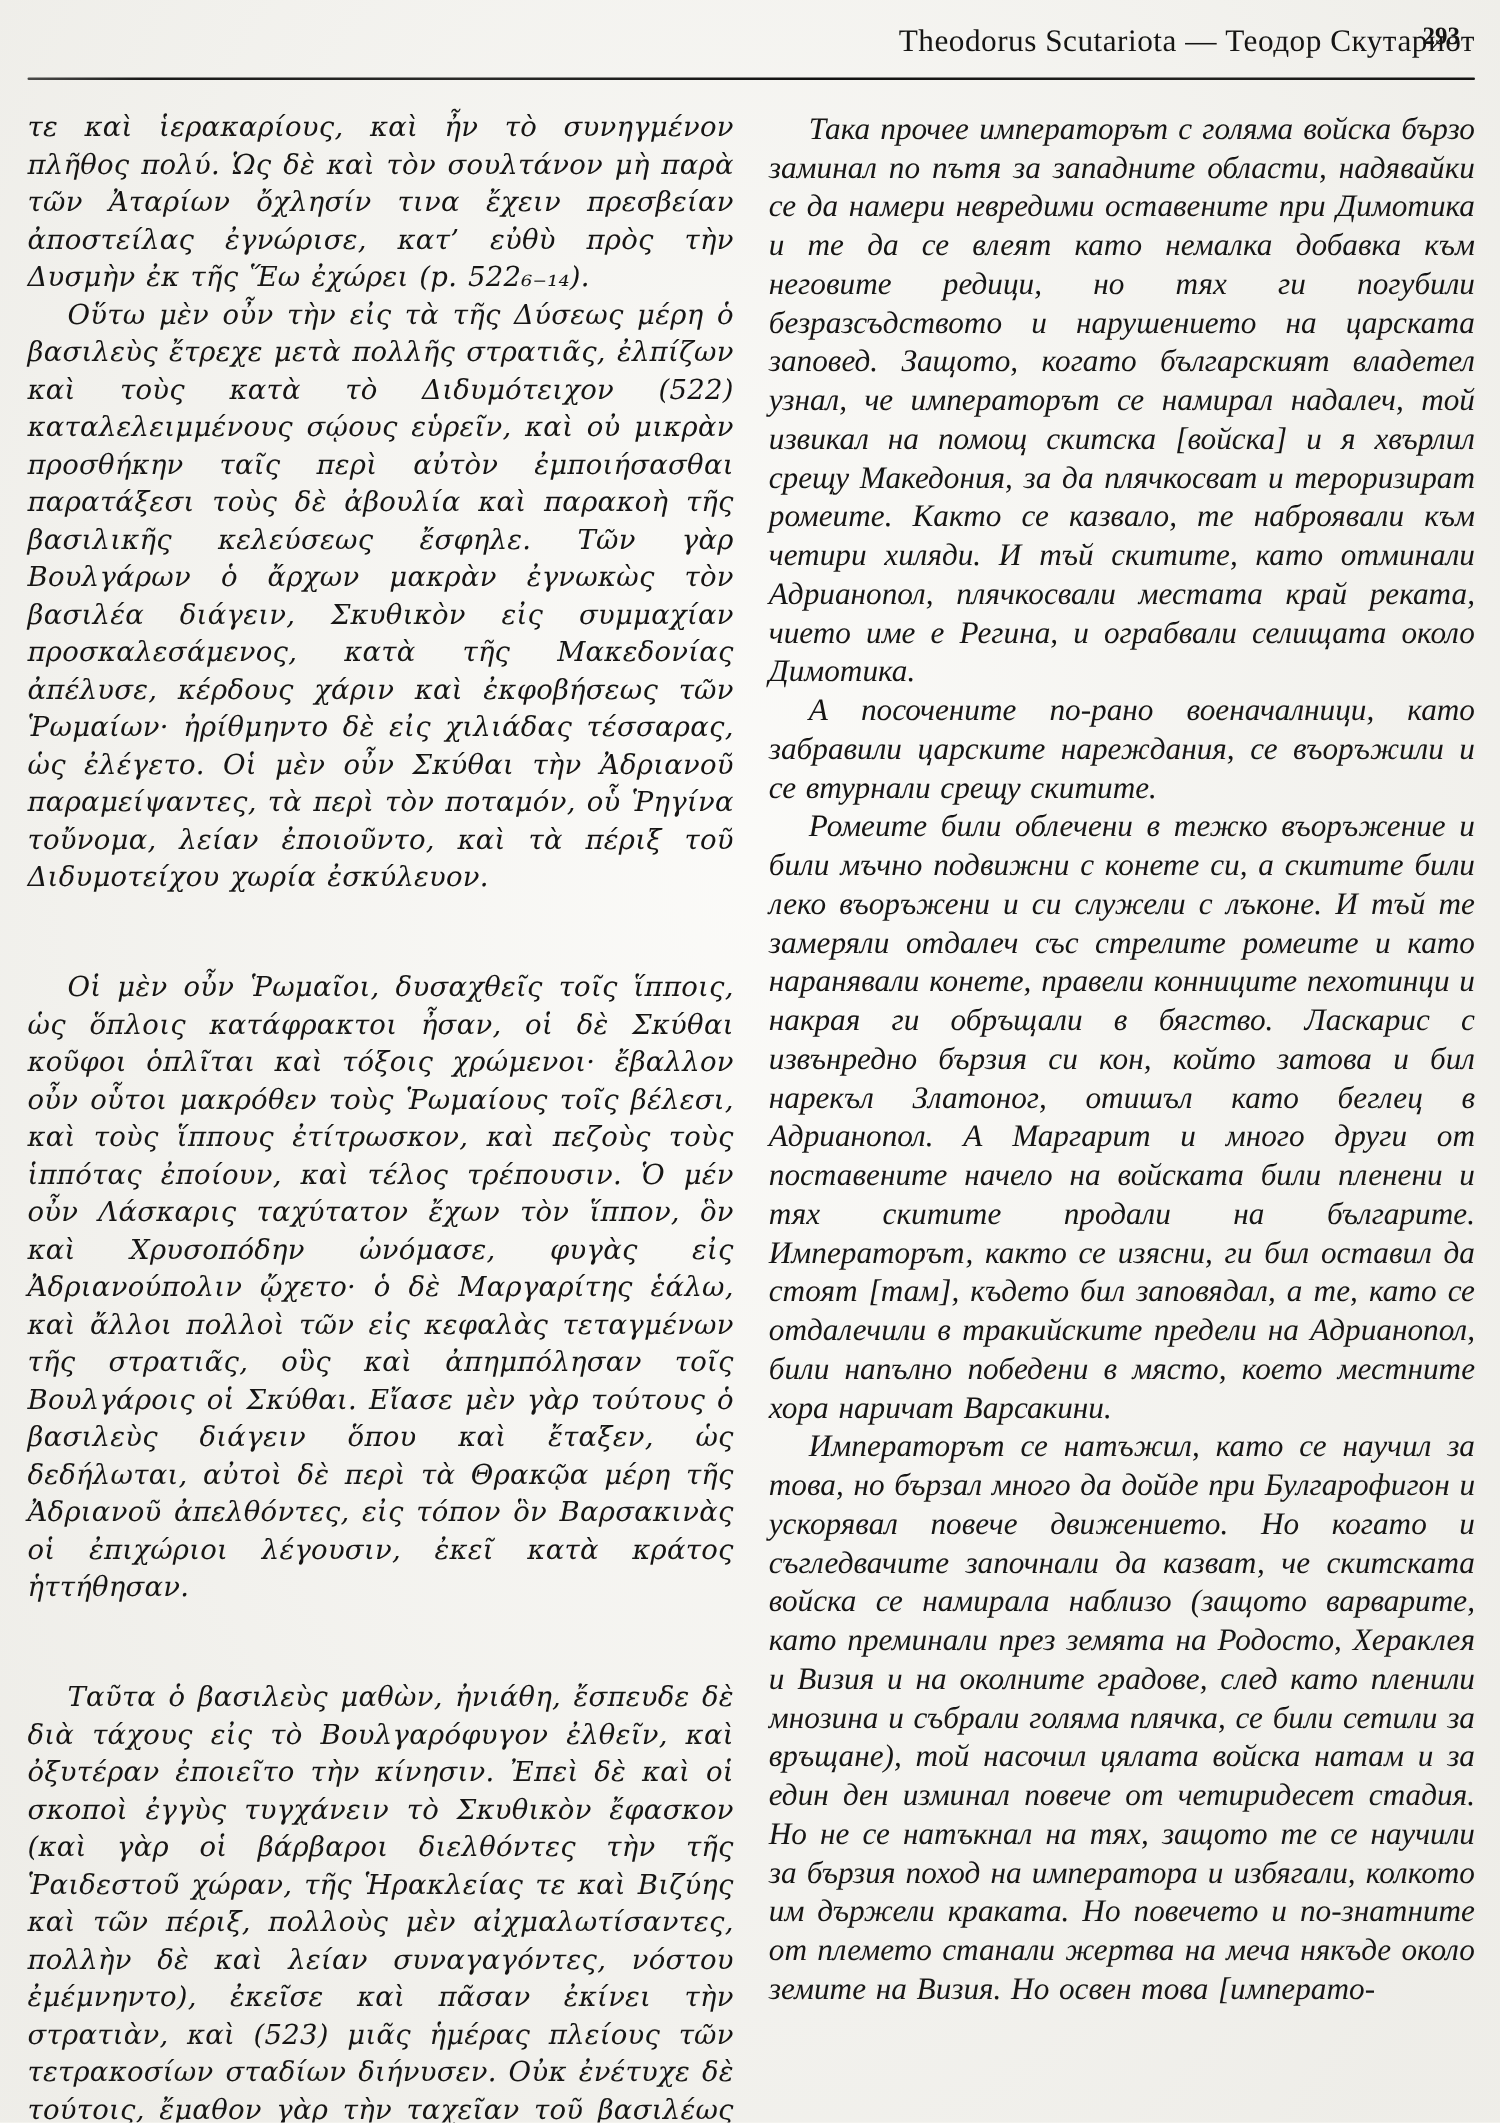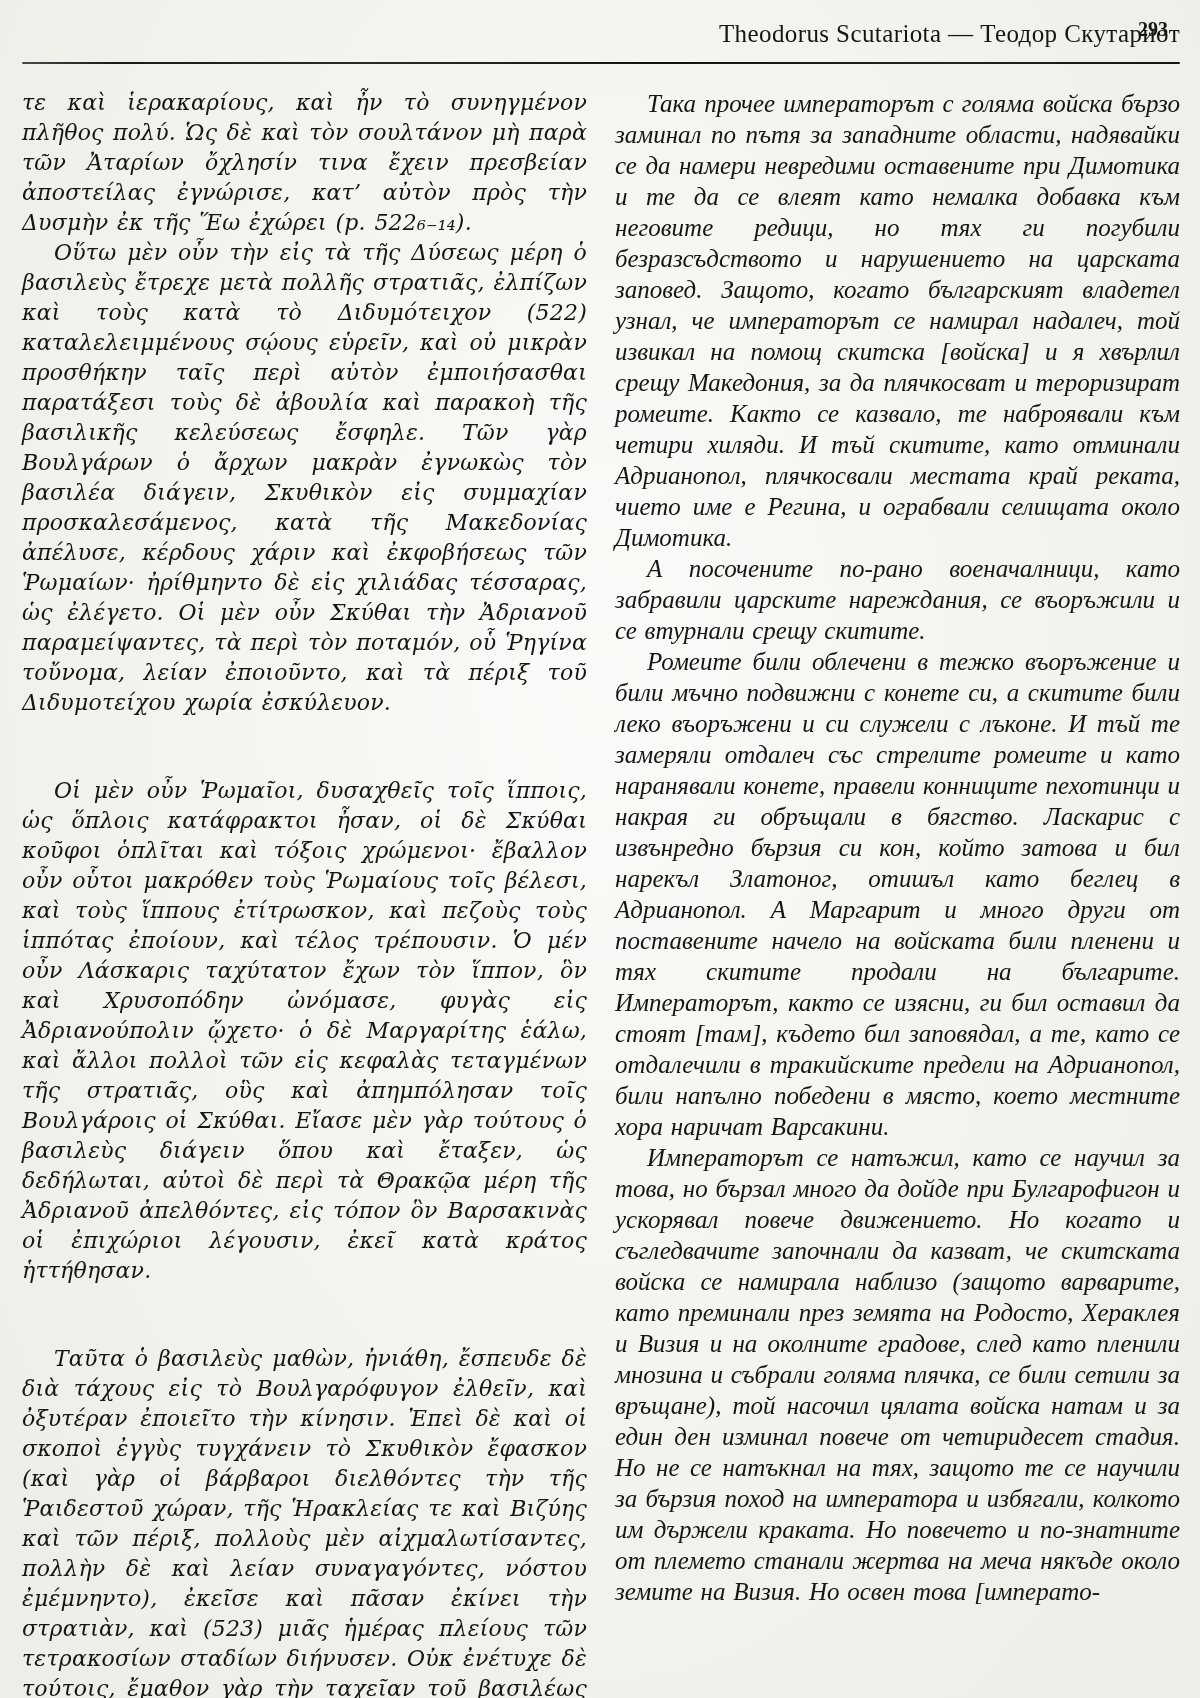--- a/index.html
+++ b/index.html
@@ -85,21 +85,21 @@
   <div class="header">
     <div class="running-title">Theodorus Scutariota — Теодор Скутариот</div>
     <div class="page-number">293</div>
   </div>
 
   <div class="header-rule"></div>
 
   <div class="columns">
 
     <div class="col col-greek" lang="grc">
-      <p class="para">τε καὶ ἱερακαρίους, καὶ ἦν τὸ συνηγμένον πλῆθος πολύ. Ὡς δὲ καὶ τὸν σουλτάνον μὴ παρὰ τῶν Ἀταρίων ὄχλησίν τινα ἔχειν πρεσβείαν ἀποστείλας ἐγνώρισε, κατ’ αὐτὸν πρὸς τὴν Δυσμὴν ἐκ τῆς Ἕω ἐχώρει (p. 522₆₋₁₄).</p>
+      <p class="para">τε καὶ ἱερακαρίους, καὶ ἦν τὸ συνηγμένον πλῆθος πολύ. Ὡς δὲ καὶ τὸν σουλτάνον μὴ παρὰ τῶν Ἀταρίων ὄχλησίν τινα ἔχειν πρεσβείαν ἀποστείλας ἐγνώρισε, κατ’ εὐθὺ πρὸς τὴν Δυσμὴν ἐκ τῆς Ἕω ἐχώρει (p. 522₆₋₁₄).</p>
       <p class="para indent gap-after">Οὕτω μὲν οὖν τὴν εἰς τὰ τῆς Δύσεως μέρη ὁ βασιλεὺς ἔτρεχε μετὰ πολλῆς στρατιᾶς, ἐλπίζων καὶ τοὺς κατὰ τὸ Διδυμότειχον (522) καταλελειμμένους σῴους εὑρεῖν, καὶ οὐ μικρὰν προσθήκην ταῖς περὶ αὐτὸν ἐμποιήσασθαι παρατάξεσι τοὺς δὲ ἀβουλία καὶ παρακοὴ τῆς βασιλικῆς κελεύσεως ἔσφηλε. Τῶν γὰρ Βουλγάρων ὁ ἄρχων μακρὰν ἐγνωκὼς τὸν βασιλέα διάγειν, Σκυθικὸν εἰς συμμαχίαν προσκαλεσάμενος, κατὰ τῆς Μακεδονίας ἀπέλυσε, κέρδους χάριν καὶ ἐκφοβήσεως τῶν Ῥωμαίων· ἠρίθμηντο δὲ εἰς χιλιάδας τέσσαρας, ὡς ἐλέγετο. Οἱ μὲν οὖν Σκύθαι τὴν Ἀδριανοῦ παραμείψαντες, τὰ περὶ τὸν ποταμόν, οὗ Ῥηγίνα τοὔνομα, λείαν ἐποιοῦντο, καὶ τὰ πέριξ τοῦ Διδυμοτείχου χωρία ἐσκύλευον.</p>
       <p class="para indent gap-after">Οἱ μὲν οὖν Ῥωμαῖοι, δυσαχθεῖς τοῖς ἵπποις, ὡς ὅπλοις κατάφρακτοι ἦσαν, οἱ δὲ Σκύθαι κοῦφοι ὁπλῖται καὶ τόξοις χρώμενοι· ἔβαλλον οὖν οὗτοι μακρόθεν τοὺς Ῥωμαίους τοῖς βέλεσι, καὶ τοὺς ἵππους ἐτίτρωσκον, καὶ πεζοὺς τοὺς ἱππότας ἐποίουν, καὶ τέλος τρέπουσιν. Ὁ μέν οὖν Λάσκαρις ταχύτατον ἔχων τὸν ἵππον, ὃν καὶ Χρυσοπόδην ὠνόμασε, φυγὰς εἰς Ἀδριανούπολιν ᾤχετο· ὁ δὲ Μαργαρίτης ἑάλω, καὶ ἄλλοι πολλοὶ τῶν εἰς κεφαλὰς τεταγμένων τῆς στρατιᾶς, οὓς καὶ ἀπημπόλησαν τοῖς Βουλγάροις οἱ Σκύθαι. Εἴασε μὲν γὰρ τούτους ὁ βασιλεὺς διάγειν ὅπου καὶ ἔταξεν, ὡς δεδήλωται, αὐτοὶ δὲ περὶ τὰ Θρακῷα μέρη τῆς Ἀδριανοῦ ἀπελθόντες, εἰς τόπον ὃν Βαρσακινὰς οἱ ἐπιχώριοι λέγουσιν, ἐκεῖ κατὰ κράτος ἡττήθησαν.</p>
       <p class="para indent">Ταῦτα ὁ βασιλεὺς μαθὼν, ἠνιάθη, ἔσπευδε δὲ διὰ τάχους εἰς τὸ Βουλγαρόφυγον ἐλθεῖν, καὶ ὀξυτέραν ἐποιεῖτο τὴν κίνησιν. Ἐπεὶ δὲ καὶ οἱ σκοποὶ ἐγγὺς τυγχάνειν τὸ Σκυθικὸν ἔφασκον (καὶ γὰρ οἱ βάρβαροι διελθόντες τὴν τῆς Ῥαιδεστοῦ χώραν, τῆς Ἡρακλείας τε καὶ Βιζύης καὶ τῶν πέριξ, πολλοὺς μὲν αἰχμαλωτίσαντες, πολλὴν δὲ καὶ λείαν συναγαγόντες, νόστου ἐμέμνηντο), ἐκεῖσε καὶ πᾶσαν ἐκίνει τὴν στρατιὰν, καὶ (523) μιᾶς ἡμέρας πλείους τῶν τετρακοσίων σταδίων διήνυσεν. Οὐκ ἐνέτυχε δὲ τούτοις, ἔμαθον γὰρ τὴν ταχεῖαν τοῦ βασιλέως ἔφοδον καὶ ὡς ποδῶν εἶχον ἔφυγον· οἱ πλείους δὲ καὶ περιφανέστεροι τοῦ ἔθνους περί που τὰ μέρη τῆς Βιζύης ξίφους ἔργον ἀπετελέσθησαν.</p>
     </div>
 
     <div class="col col-bulgarian" lang="bg">
       <p class="para indent">Така прочее императорът с голяма войска бързо заминал по пътя за западните области, надявайки се да намери невредими оставените при Димотика и те да се влеят като немалка добавка към неговите редици, но тях ги погубили безразсъдството и нарушението на царската заповед. Защото, когато българският владетел узнал, че императорът се намирал надалеч, той извикал на помощ скитска [войска] и я хвърлил срещу Македония, за да плячкосват и тероризират ромеите. Както се казвало, те наброявали към четири хиляди. И тъй скитите, като отминали Адрианопол, плячкосвали местата край реката, чието име е Регина, и ограбвали селищата около Димотика.</p>
       <p class="para indent">А посочените по-рано военачалници, като забравили царските нареждания, се въоръжили и се втурнали срещу скитите.</p>
       <p class="para indent">Ромеите били облечени в тежко въоръжение и били мъчно подвижни с конете си, а скитите били леко въоръжени и си служели с лъконе. И тъй те замеряли отдалеч със стрелите ромеите и като наранявали конете, правели конниците пехотинци и накрая ги обръщали в бягство. Ласкарис с извънредно бързия си кон, който затова и бил нарекъл Златоног, отишъл като беглец в Адрианопол. А Маргарит и много други от поставените начело на войската били пленени и тях скитите продали на българите. Императорът, както се изясни, ги бил оставил да стоят [там], където бил заповядал, а те, като се отдалечили в тракийските предели на Адрианопол, били напълно победени в място, което местните хора наричат Варсакини.</p>
       <p class="para indent">Императорът се натъжил, като се научил за това, но бързал много да дойде при Булгарофигон и ускорявал повече движението. Но когато и съгледвачите започнали да казват, че скитската войска се намирала наблизо (защото варварите, като преминали през земята на Родосто, Хераклея и Визия и на околните градове, след като пленили мнозина и събрали голяма плячка, се били сетили за връщане), той насочил цялата войска натам и за един ден изминал повече от четиридесет стадия. Но не се натъкнал на тях, защото те се научили за бързия поход на императора и избягали, колкото им държели краката. Но повечето и по-знатните от племето станали жертва на меча някъде около земите на Визия. Но освен това [императо-</p>

